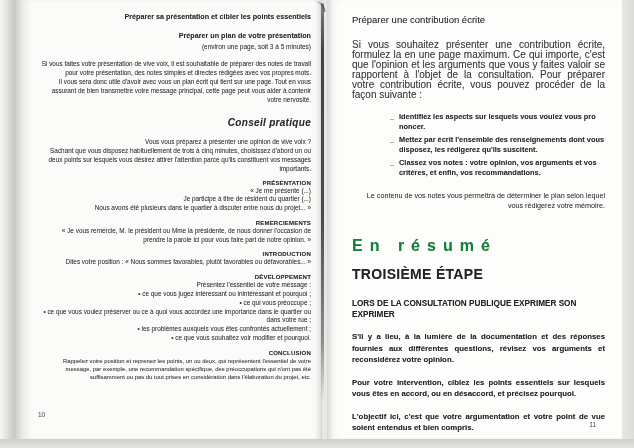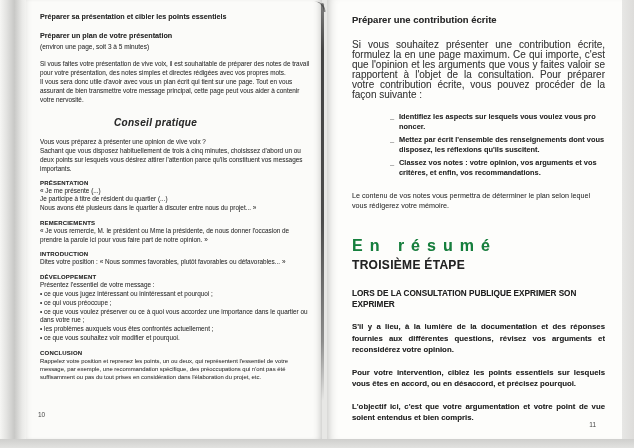--- a/index.html
+++ b/index.html
@@ -34,43 +34,43 @@
     position:absolute;left:321px;top:3px;width:3px;height:398px;border-radius:2px;
     background:linear-gradient(180deg,rgba(45,45,45,0.55) 0%,rgba(40,40,40,0.85) 12%,rgba(50,50,50,0.85) 55%,rgba(70,70,70,0.55) 85%,rgba(100,100,100,0) 100%);
   }
   .gutter-line::before{
     content:"";position:absolute;top:-2px;left:-8px;width:10px;height:12px;
     border-right:2px solid rgba(50,50,50,0.55);border-top-right-radius:10px;
     transform:rotate(-10deg);
   }
 
   
-  .lp-content{position:absolute;left:14px;right:11px;top:12px;text-shadow:0 0 0.4px rgba(60,60,60,0.35);}
+  .lp-content{position:absolute;left:14px;right:11px;top:12px;text-shadow:0 0 0.4px rgba(60,60,60,0.35);text-align:right;}
   .lp-title{font-weight:bold;font-size:7.2px;color:#2b2b2b;}
   .lp-h2{font-weight:bold;font-size:7.2px;color:#2b2b2b;margin-top:10px;}
   .lp-sub{font-size:6.5px;margin-top:2.5px;}
   .lp-para{font-size:6.4px;line-height:9px;margin-top:9px;}
   .conseil-h{font-weight:bold;font-style:italic;font-size:10px;color:#2b2b2b;margin:13px 0 0 42px;letter-spacing:0.3px;padding-left:32px;}
   .lp-bold-para{font-weight:bold;font-size:7.2px;line-height:9.5px;margin-top:6px;color:#2b2b2b;}
   .scn{margin-top:7px;}
   .scn-label{font-weight:bold;font-size:6px;color:#2b2b2b;margin-bottom:1px;letter-spacing:0.2px;}
   .scn-line{font-size:6.4px;line-height:8.8px;}
   .scn-line--small{font-size:5.9px;line-height:8px;}
   .lp-pagenum{position:absolute;left:12px;top:411px;font-size:6.5px;color:#444;}
 
   
   .rp-content{position:absolute;left:25px;right:17px;top:14px;text-shadow:0 0 0.4px rgba(60,60,60,0.32);}
-  .rp-title{font-weight:bold;font-size:9.5px;color:#292929;}
+  .rp-title{font-weight:normal;font-size:9.5px;color:#292929;}
   .rp-para{font-size:10px;line-height:10px;margin-top:15px;text-align:justify;}
   .rp-steps{margin-top:12px;padding-left:38px;}
   .rp-step{position:relative;font-weight:bold;font-size:7.4px;line-height:10px;margin-top:3px;padding-left:9px;color:#2b2b2b;}
   .rp-step-marker{position:absolute;left:0;top:0;font-weight:bold;}
-  .rp-outro{font-size:7.2px;line-height:10px;margin-top:13px;}
+  .rp-outro{font-size:7.2px;line-height:10px;margin-top:13px;text-align:right;}
   .resume-h{font-weight:bold;font-size:16px;letter-spacing:7px;color:#15803d;margin-top:26px;}
-  .resume-sub{font-weight:bold;font-size:12px;color:#232323;margin-top:3px;letter-spacing:0.3px;}
+  .resume-sub{font-weight:bold;font-size:14px;color:#232323;margin-top:11px;letter-spacing:0.3px;}
   .resume-title{font-weight:bold;font-size:8.2px;line-height:11px;color:#232323;margin-top:16px;}
   .resume-para{font-weight:bold;font-size:7.8px;line-height:11.5px;color:#232323;margin-top:11px;text-align:justify;}
   .rp-pagenum{position:absolute;right:26px;top:421px;font-size:6.5px;color:#444;}
 </style>
 </head>
 <body>
 
 <div class="scan-edge-left"></div>
 <div class="scan-edge-right"></div>
 <div class="scan-bottom"></div>
@@ -138,21 +138,21 @@
 
     <div class="rp-para">Si vous souhaitez présenter une contribution écrite, formulez la en une page maximum. Ce qui importe, c'est que l'opinion et les arguments que vous y faites valoir se rapportent à l'objet de la consultation. Pour préparer votre contribution écrite, vous pouvez procéder de la façon suivante :</div>
 
     <div class="rp-steps">
       <div class="rp-step">
         <span class="rp-step-marker">_</span>
         <span>Identifiez les aspects sur lesquels vous voulez vous pro noncer.</span>
       </div>
       <div class="rp-step">
         <span class="rp-step-marker">_</span>
-        <span>Mettez par écrit l'ensemble des renseignements dont vous disposez, les réflexions qu'ils suscitent.</span>
+        <span>Mettez par écrit l'ensemble des renseignements dont vous disposez, les rédigerez qu'ils suscitent.</span>
       </div>
       <div class="rp-step">
         <span class="rp-step-marker">_</span>
         <span>Classez vos notes : votre opinion, vos arguments et vos critères, et enfin, vos recommandations.</span>
       </div>
     </div>
 
     <div class="rp-outro">
       <div>Le contenu de vos notes vous permettra de déterminer le plan selon lequel vous rédigerez votre mémoire.</div>
     </div>

